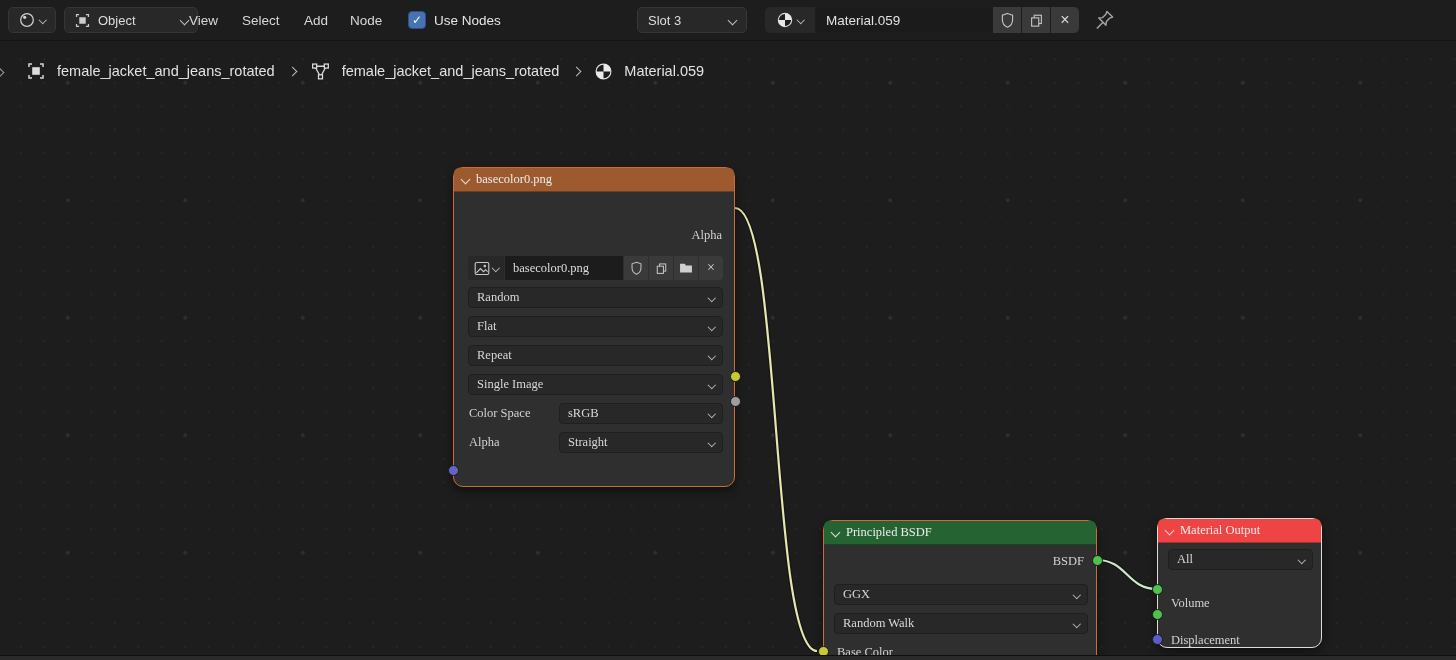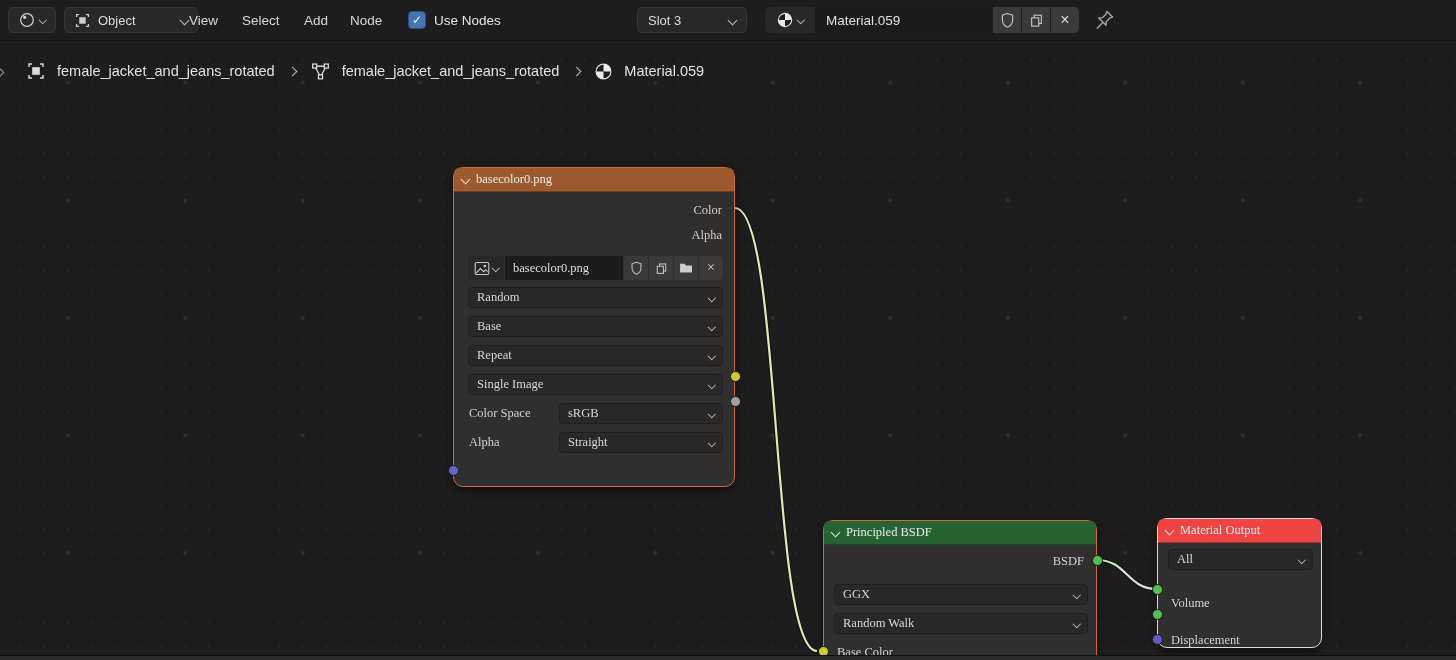--- a/index.html
+++ b/index.html
@@ -197,23 +197,20 @@
   </span>
   <span>Material.059</span>
 </div>
 
 <div class="node sel" style="left:453px;top:167px;width:282px;height:320px">
   <div class="nhead" style="background:#9c5a2e">
     <span class="chev" style="border-color:#e8e0d8"></span>
     <span>basecolor0.png</span>
   </div>
 
-  <div class="nrow out" style="top:30px">
-    <span>Color</span>
-  </div>
   <span class="sock o" style="top:203px;background:#cbc932"></span>
 
   <div class="nrow out" style="top:55px">
     <span>Alpha</span>
   </div>
   <span class="sock o" style="top:228px;background:#9e9e9e"></span>
 
   <div class="imgsel">
     <div style="width:36px;background:#282828;gap:3px">
       <span>
@@ -253,21 +250,21 @@
     <div style="width:24px;background:#3a3a3a;color:#d8d8d8;font-size:14px">
       <span>×</span>
     </div>
   </div>
 
   <div class="dd" style="top:119px;left:14px;width:255px">
     <span>Random</span>
       <span class="chev sm"></span>
   </div>
   <div class="dd" style="top:148px;left:14px;width:255px">
-    <span>Base</span>
+    <span>Flat</span>
       <span class="chev sm"></span>
   </div>
   <div class="dd" style="top:177px;left:14px;width:255px">
     <span>Repeat</span>
       <span class="chev sm"></span>
   </div>
   <div class="dd" style="top:206px;left:14px;width:255px">
     <span>Single Image</span>
       <span class="chev sm"></span>
   </div>

